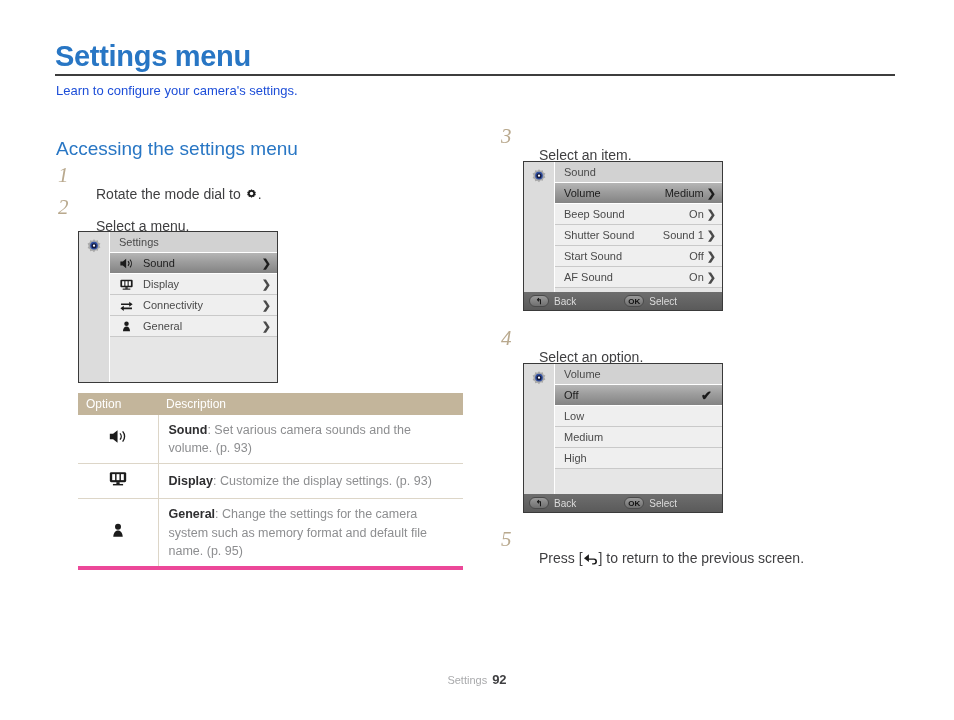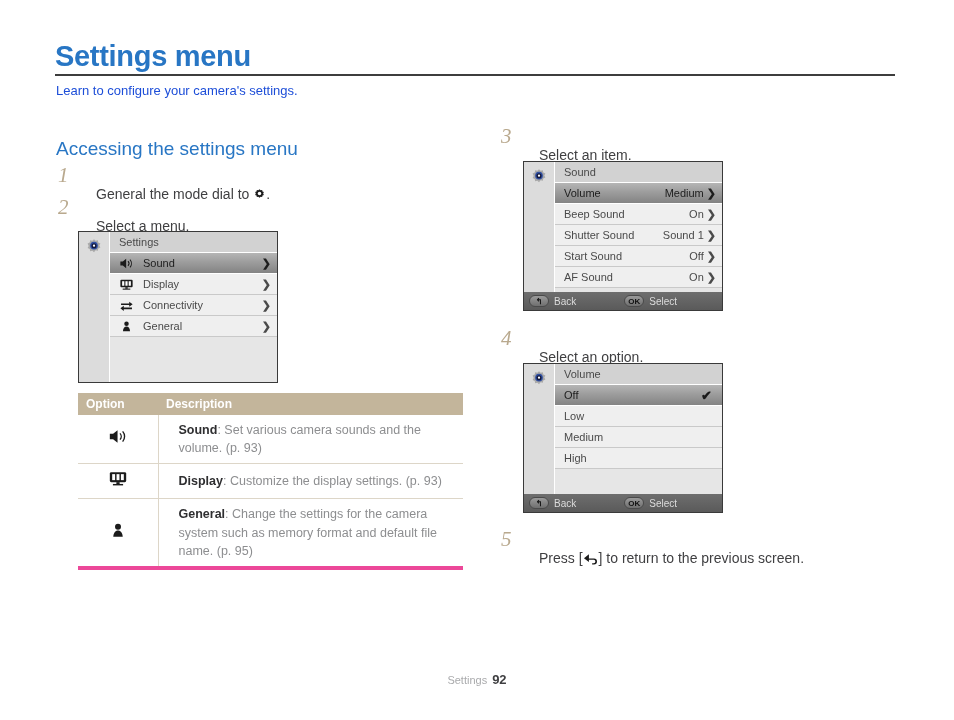--- a/index.html
+++ b/index.html
@@ -212,29 +212,29 @@
   .opt-table {
     position: absolute;
     left: 78px; top: 393px;
     width: 385px;
     border-collapse: collapse;
     font-size: 12.5px;
   }
   .opt-table th {
     background: #c3b59b;
     color: #ffffff;
-    font-weight: bold;
+    font-weight: normal;
     text-align: left;
     padding: 4px 8px;
     font-size: 12px;
   }
   .opt-table th.c1 { width: 64px; }
   .opt-table td {
     border-bottom: 1px solid #ddd6c8;
-    padding: 6px 20px;
+    padding: 6px 10px;
     vertical-align: middle;
     color: #8d8e90;
     line-height: 1.45;
   }
   .opt-table tr:last-child td {
     border-bottom: 4px solid #ec4899;
   }
   .opt-table td.icon-cell {
     width: 64px;
     text-align: center;
@@ -272,21 +272,21 @@
 <div class="page">
 
   <div class="title">Settings menu</div>
   <div class="title-rule"></div>
   <div class="subtitle">Learn to configure your camera's settings.</div>
   <div class="section-heading">Accessing the settings menu</div>
 
   <div class="step step1">
     <span class="num">1</span>
     <span class="txt">
-      <span>General the mode dial to</span>
+      <span>Rotate the mode dial to</span>
       <span class="ic inline-gear">
         <svg width="13" height="13" viewBox="0 0 24 24">
             <path fill="#1d1d1d" d="M12 2.2l2.1 2.0 2.8-0.6 0.6 2.8 2.6 1.2-1.3 2.6 1.3 2.6-2.6 1.2-0.6 2.8-2.8-0.6L12 18.2l-2.1-2.0-2.8 0.6-0.6-2.8-2.6-1.2 1.3-2.6-1.3-2.6 2.6-1.2 0.6-2.8 2.8 0.6z"></path>
             <circle cx="12" cy="10.2" r="3.2" fill="#ffffff"></circle>
           </svg>
       </span><span>.</span>
     </span>
   </div>
 
   <div class="step step2">

